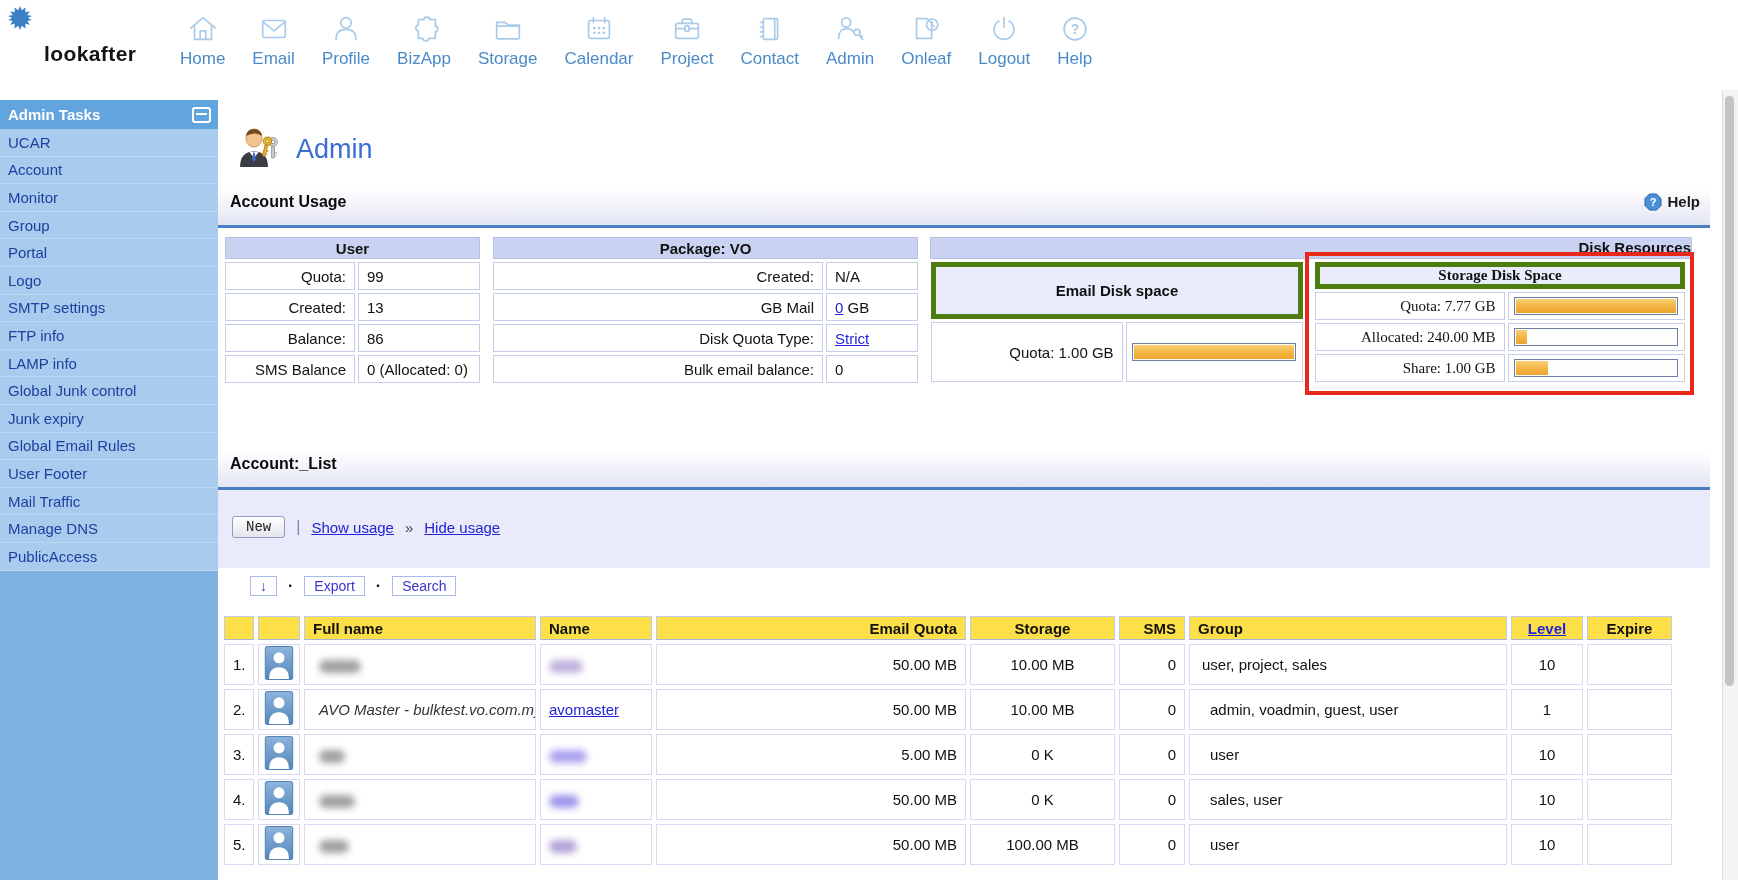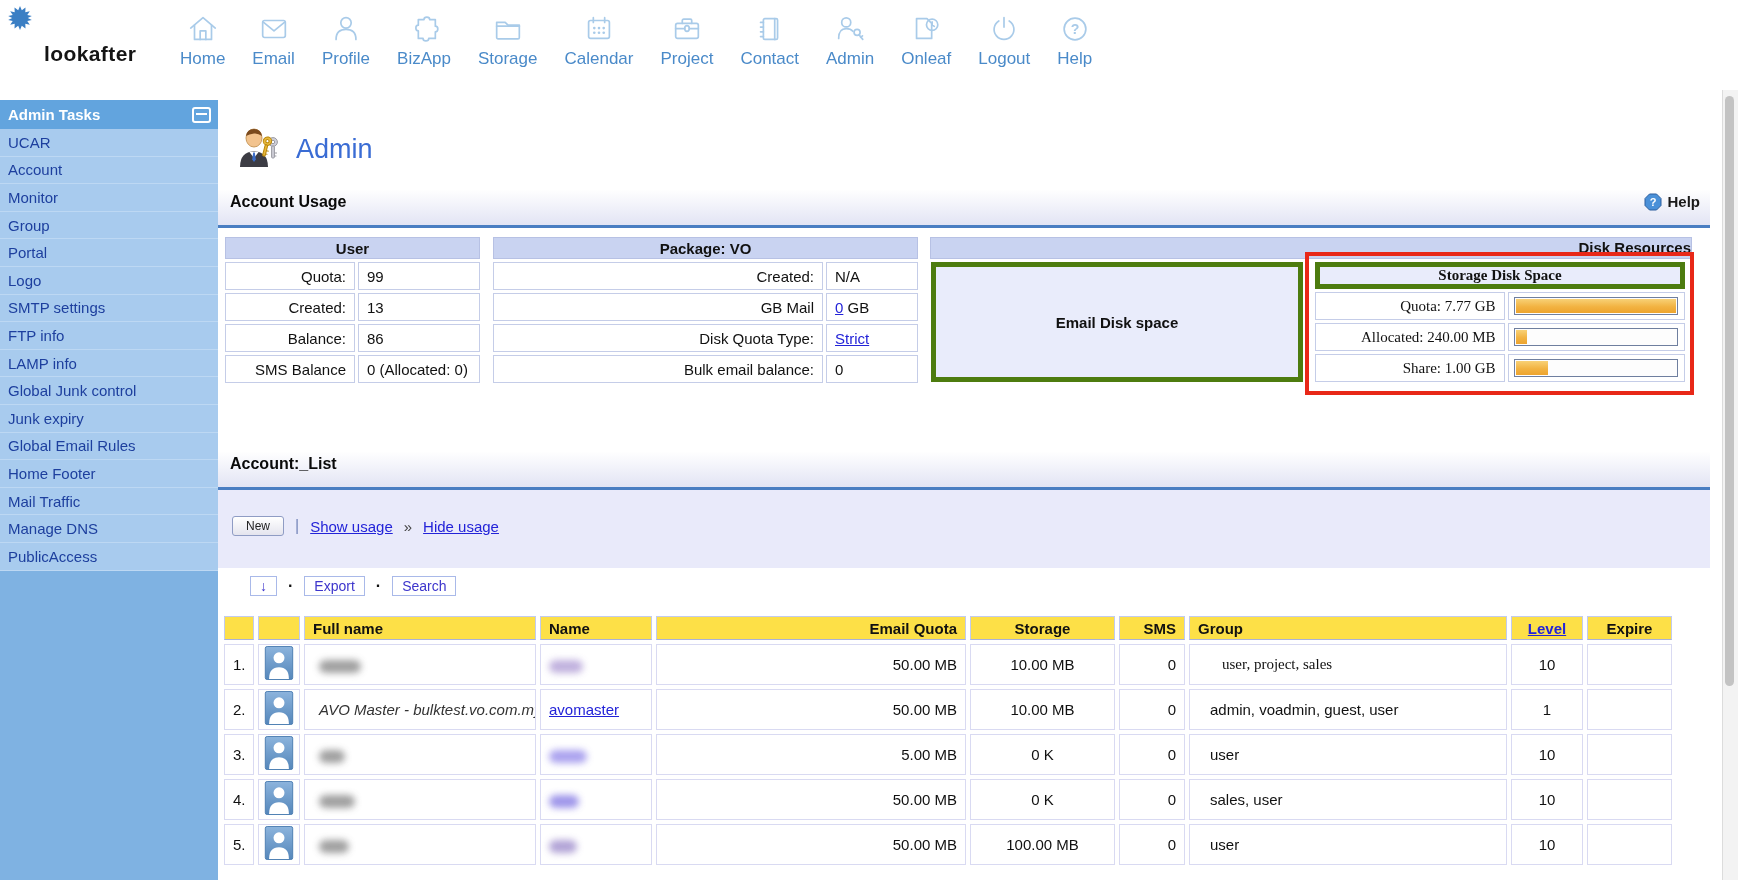--- a/index.html
+++ b/index.html
@@ -48,22 +48,22 @@
   .disk-body{display:flex;gap:6px;margin-top:0;}
   .barcell{padding:0 5px !important;}
   .bar{width:160px;height:14px;border:1px solid #6f7f9f;background:#fdfdfd;padding:1px;}
   .bar .fill{height:100%;width:0;background:linear-gradient(#f8d176 0%,#f2b342 55%,#eda42e 100%);}
   .storage-wrap{position:relative;font-family:Liberation Serif, serif;}
   .red-box{position:absolute;left:-7px;top:-7px;right:-6px;bottom:-10px;border:4px solid #e82818;pointer-events:none;z-index:4;}
   
   .band2{margin-top:59px;}
   .lavender{background:#e9eafa;height:78px;padding:26px 0 0 14px;box-sizing:border-box;}
   .toolbar{display:flex;align-items:center;gap:11px;font-size:15px;}
-  .btn-new{border:1px solid #8f9cc4;background:linear-gradient(#ffffff,#e4e4ee);padding:2px 13px;font-size:12px;
-           border-radius:3px;color:#222;cursor:pointer;font-family:Liberation Sans, sans-serif;}
+  .btn-new{border:1px solid #8f9cc4;background:linear-gradient(#ffffff,#e4e4ee);padding:2px 13px;font-size:14px;
+           border-radius:3px;color:#222;cursor:pointer;font-family:Liberation Mono, monospace;}
   .pipe{color:#7788bb;font-size:16px;}
   a.link{color:#2323d8;text-decoration:underline;cursor:pointer;}
   .raquo{color:#444;}
   .actions{margin:8px 0 0 32px;display:flex;align-items:center;gap:11px;}
   .btn-sm{border:1px solid #a9b9e9;color:#3d35cc;background:#fff;font-size:14px;padding:1px 9px;cursor:pointer;
           font-family:"Liberation Sans",sans-serif;}
   .dot{color:#111;font-weight:bold;}
   table.acct{margin:16px 0 0 2px;border-collapse:separate;border-spacing:4px;table-layout:fixed;width:1456px;}
   table.acct td{background:#fff;border:1px solid #d9daf2;font-size:15px;height:34px;padding:0 8px;
                 overflow:hidden;white-space:nowrap;box-sizing:border-box;}
@@ -229,21 +229,21 @@
       <div class="sb-item">Monitor</div>
       <div class="sb-item">Group</div>
       <div class="sb-item">Portal</div>
       <div class="sb-item">Logo</div>
       <div class="sb-item">SMTP settings</div>
       <div class="sb-item">FTP info</div>
       <div class="sb-item">LAMP info</div>
       <div class="sb-item">Global Junk control</div>
       <div class="sb-item">Junk expiry</div>
       <div class="sb-item">Global Email Rules</div>
-      <div class="sb-item">Home Footer</div>
+      <div class="sb-item">User Footer</div>
       <div class="sb-item">Mail Traffic</div>
       <div class="sb-item">Manage DNS</div>
       <div class="sb-item">PublicAccess</div>
     </div>
   <div class="sb-fill"></div>
 </div>
 
 <div class="vscroll">
     <div class="thumb"></div>
   </div>
@@ -348,20 +348,28 @@
       <div class="disk-hd">Disk Resources</div>
       <div class="disk-body">
         <table class="kv" style="width:378px">
           <colgroup>
               <col style="width:190px">
               <col style="width:176px">
           </colgroup>
             <tbody>
               <tr>
                 <td class="subhd" colspan="2">Email Disk space</td>
+              </tr>
+          <tr>
+                <td class="lbl">Quota: 1.00 GB</td>
+              <td class="barcell">
+                  <div class="bar">
+                    <div class="fill" style="width: 100%;"></div>
+                  </div>
+                </td>
               </tr>
         </tbody>
           </table>
 
         <div class="storage-wrap">
           <div class="red-box"></div>
           <table class="kv" style="width:376px">
             <colgroup>
                 <col style="width:188px">
                 <col style="width:176px">
@@ -454,21 +462,21 @@
           <td class="avatar-cell"><svg width="30" height="34" viewBox="0 0 30 36">
               <rect x="0.5" y="0.5" width="29" height="35" rx="2" fill="url(#avgrad)" stroke="#4a7cb0"></rect>
               <circle cx="15" cy="12.5" r="5.8" fill="#fff"></circle>
               <path d="M4.5 35 Q4.5 22.5 15 22.5 Q25.5 22.5 25.5 35 Z" fill="#fff"></path>
             </svg></td>
           <td class="ta-l" style="padding-left: 14px;"><span class="blur" style="width: 42px; background: rgb(143, 143, 143);"></span></td>
           <td class="ta-l"><span class="blur" style="width: 34px; background: rgb(181, 163, 216);"></span></td>
           <td class="ta-r">50.00 MB</td>
           <td class="ta-c">10.00 MB</td>
           <td class="ta-r">0</td>
-          <td class="ta-l" style="padding-left: 32px; font-family: Liberation Serif, serif;">user, project, sales</td>
+          <td class="ta-l" style="padding-left: 12px;">user, project, sales</td>
           <td class="ta-c">10</td>
           <td class="ta-c"></td>
         </tr>
         <tr>
           <td class="ta-r">2.</td>
           <td class="avatar-cell"><svg width="30" height="34" viewBox="0 0 30 36">
               <rect x="0.5" y="0.5" width="29" height="35" rx="2" fill="url(#avgrad)" stroke="#4a7cb0"></rect>
               <circle cx="15" cy="12.5" r="5.8" fill="#fff"></circle>
               <path d="M4.5 35 Q4.5 22.5 15 22.5 Q25.5 22.5 25.5 35 Z" fill="#fff"></path>
             </svg></td>

